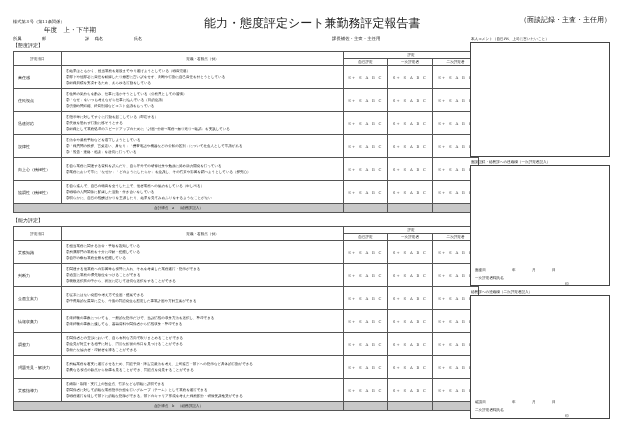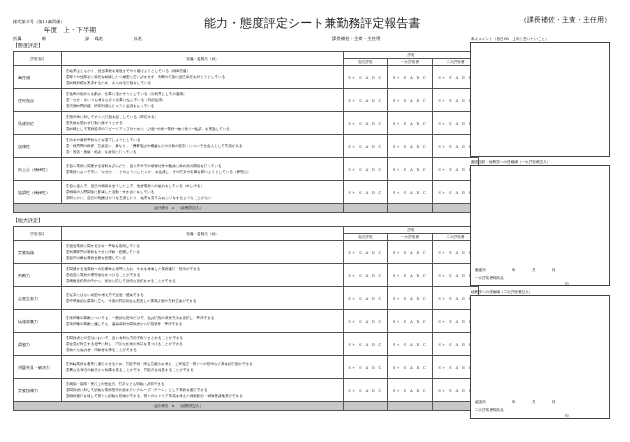--- a/index.html
+++ b/index.html
@@ -25,21 +25,21 @@
 
   .right-box { position:absolute; border:1.2px solid #444; background:#fff; }
   .box-label { font-size:3.6px; white-space:nowrap; }
   .box-foot { position:absolute; font-size:3.6px; white-space:nowrap; }
 </style>
 </head>
 <body>
 
 <div class="abs form-no">様式第３号（第11条関係）</div>
 <div class="abs main-title">能力・態度評定シート兼勤務評定報告書</div>
-<div class="abs sub-title">（課長補佐・主査・主任用）</div>
+<div class="abs sub-title">（面談記録・主査・主任用）</div>
 <div class="abs year-line">年度　上・下半期</div>
 <div class="abs affil-line">
   <span>所属</span>
   <span style="display:inline-block;width:18px"></span>
   <span>部</span>
   <span style="display:inline-block;width:36px"></span>
   <span>課</span>
   <span style="display:inline-block;width:3px"></span>
   <span>職名</span>
   <span style="display:inline-block;width:28px"></span>

